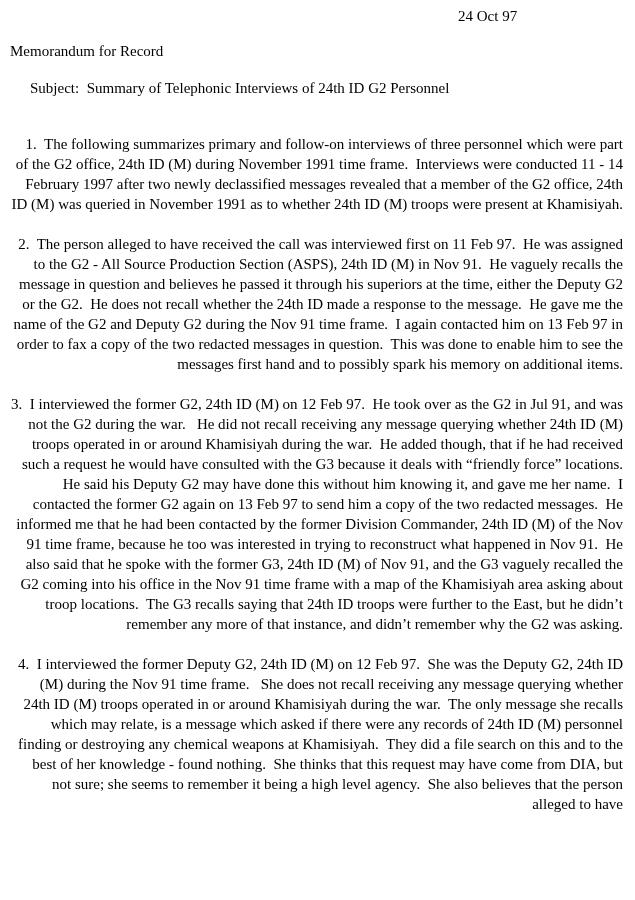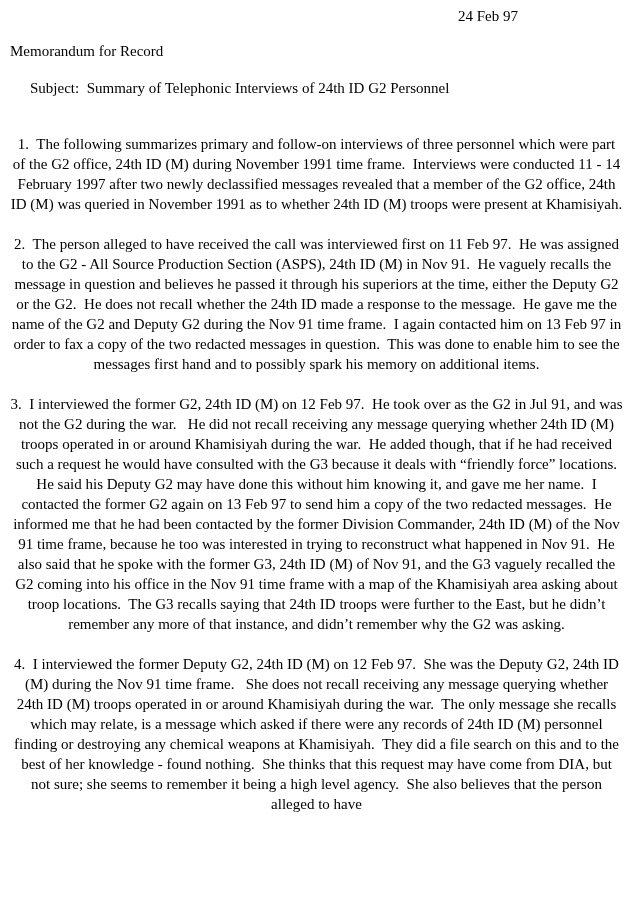--- a/index.html
+++ b/index.html
@@ -35,28 +35,28 @@
     margin-top: 17px;
     white-space: pre-wrap;
     margin-left: 20px;
   }
   .body-block {
     margin-top: 36px;
   }
   .para {
     margin: 0 0 20px 0;
     white-space: pre-wrap;
-    text-align: center;
+    text-align: right;
   }
 </style>
 </head>
 <body>
 
 <div class="page">
-  <div class="date-line">24 Feb 97</div>
+  <div class="date-line">24 Oct 97</div>
 
   <div class="memo-title">Memorandum for Record</div>
 
   <div class="subject-line">Subject:  Summary of Telephonic Interviews of 24th ID G2 Personnel</div>
 
   <div class="body-block">
     <p class="para">1.  The following summarizes primary and follow-on interviews of three personnel which were part of the G2 office, 24th ID (M) during November 1991 time frame.  Interviews were conducted 11 - 14 February 1997 after two newly declassified messages revealed that a member of the G2 office, 24th ID (M) was queried in November 1991 as to whether 24th ID (M) troops were present at Khamisiyah.</p>
     <p class="para">2.  The person alleged to have received the call was interviewed first on 11 Feb 97.  He was assigned to the G2 - All Source Production Section (ASPS), 24th ID (M) in Nov 91.  He vaguely recalls the message in question and believes he passed it through his superiors at the time, either the Deputy G2 or the G2.  He does not recall whether the 24th ID made a response to the message.  He gave me the name of the G2 and Deputy G2 during the Nov 91 time frame.  I again contacted him on 13 Feb 97 in order to fax a copy of the two redacted messages in question.  This was done to enable him to see the messages first hand and to possibly spark his memory on additional items.</p>
     <p class="para">3.  I interviewed the former G2, 24th ID (M) on 12 Feb 97.  He took over as the G2 in Jul 91, and was not the G2 during the war.   He did not recall receiving any message querying whether 24th ID (M) troops operated in or around Khamisiyah during the war.  He added though, that if he had received such a request he would have consulted with the G3 because it deals with “friendly force” locations.  He said his Deputy G2 may have done this without him knowing it, and gave me her name.  I contacted the former G2 again on 13 Feb 97 to send him a copy of the two redacted messages.  He informed me that he had been contacted by the former Division Commander, 24th ID (M) of the Nov 91 time frame, because he too was interested in trying to reconstruct what happened in Nov 91.  He also said that he spoke with the former G3, 24th ID (M) of Nov 91, and the G3 vaguely recalled the G2 coming into his office in the Nov 91 time frame with a map of the Khamisiyah area asking about troop locations.  The G3 recalls saying that 24th ID troops were further to the East, but he didn’t remember any more of that instance, and didn’t remember why the G2 was asking.</p>
     <p class="para">4.  I interviewed the former Deputy G2, 24th ID (M) on 12 Feb 97.  She was the Deputy G2, 24th ID (M) during the Nov 91 time frame.   She does not recall receiving any message querying whether 24th ID (M) troops operated in or around Khamisiyah during the war.  The only message she recalls which may relate, is a message which asked if there were any records of 24th ID (M) personnel finding or destroying any chemical weapons at Khamisiyah.  They did a file search on this and to the best of her knowledge - found nothing.  She thinks that this request may have come from DIA, but not sure; she seems to remember it being a high level agency.  She also believes that the person alleged to have</p>

